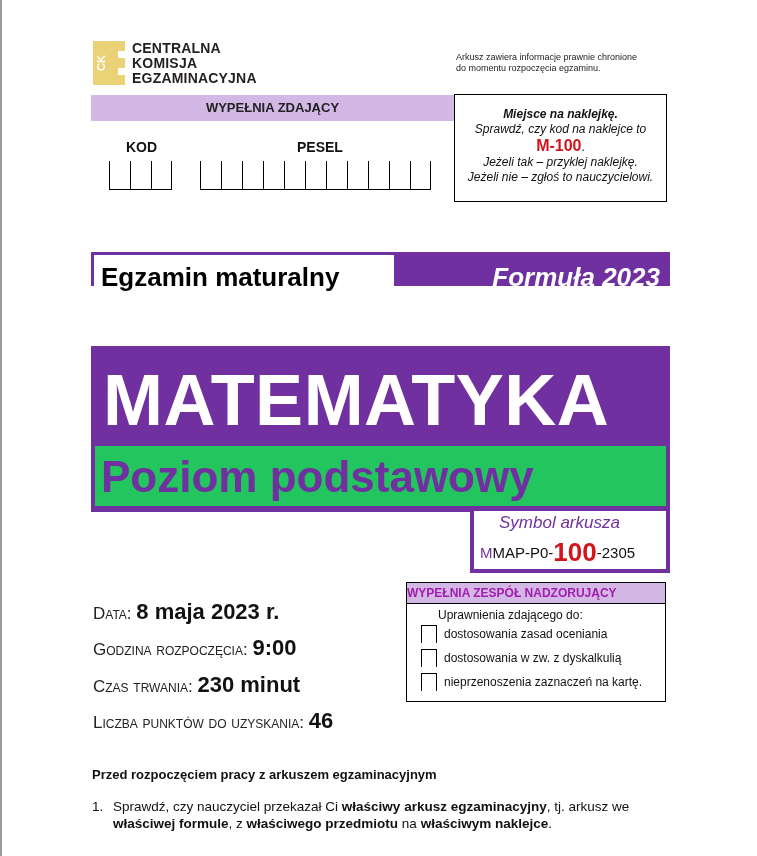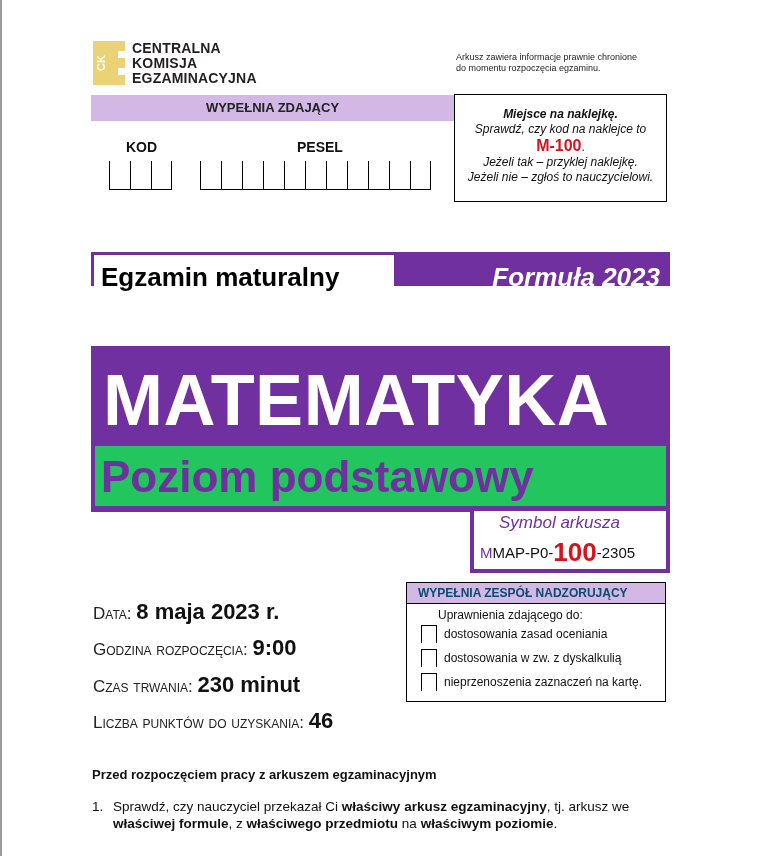--- a/index.html
+++ b/index.html
@@ -44,21 +44,21 @@
 
     .symbol-box { position: absolute; left: 470px; top: 511px; width: 200px; height: 62px; background: #7030a0; }
     .symbol-inner { position: absolute; left: 4px; top: 0; width: 192px; height: 58px; background: #fff; }
     .symbol-label { position: absolute; left: 13px; top: 2px; font-style: italic; font-size: 17px; color: #7030a0; margin-left: 12px; }
     .symbol-code { position: absolute; left: 6px; top: 26px; font-size: 15px; color: #111; white-space: nowrap; }
     .symbol-code .m { color: #7030a0; }
     .symbol-code .num { color: #d4141c; font-weight: bold; font-size: 26px; vertical-align: -3px; }
 
     
     .supervisors { position: absolute; left: 406px; top: 582px; width: 260px; height: 120px; border: 1px solid #000; box-sizing: border-box; }
-    .supervisors .head { height: 20px; background: #d3b8e6; border-bottom: 1px solid #000; font-weight: bold; font-size: 12px; line-height: 20px; padding-left: 11px; color: #0c4a6e; }
+    .supervisors .head { height: 20px; background: #d3b8e6; border-bottom: 1px solid #000; font-weight: bold; font-size: 12px; line-height: 20px; padding-left: 0; color: #a21caf; }
     .supervisors .intro { font-size: 12px; padding: 4px 0 0 6px; color: #111; margin-left: 25px; }
     .sv-row { display: flex; align-items: center; height: 24px; padding-left: 14px; font-size: 12px; color: #111; }
     .sv-check { width: 16px; height: 18px; border-left: 1px solid #000; border-top: 1px solid #000; border-right: 1px solid #000; box-sizing: border-box; margin-right: 7px; }
 
     
     .detail { position: absolute; left: 93px; font-size: 17px; color: #222; white-space: nowrap; }
     .detail .sc { font-variant: small-caps; }
     .detail .val { font-weight: bold; font-size: 22px; color: #111; }
 
     .instr-title { position: absolute; left: 92px; top: 767px; font-weight: bold; font-size: 13px; color: #111; }
@@ -170,14 +170,14 @@
   <span class="val">230 minut</span>
 </div>
 <div class="detail" style="top:708px;">
   <span class="sc">Liczba punktów do uzyskania:</span>
   <span class="val">46</span>
 </div>
 
 <div class="instr-title">Przed rozpoczęciem pracy z arkuszem egzaminacyjnym</div>
 <div class="instr-item">
   <span class="num">1.</span>
-  <span class="txt"><span>Sprawdź, czy nauczyciel przekazał Ci </span><b>właściwy arkusz egzaminacyjny</b><span>, tj. arkusz we </span><b>właściwej formule</b><span>, z </span><b>właściwego przedmiotu</b><span> na </span><b>właściwym poziomie</b><span>.</span></span>
+  <span class="txt"><span>Sprawdź, czy nauczyciel przekazał Ci </span><b>właściwy arkusz egzaminacyjny</b><span>, tj. arkusz we </span><b>właściwej formule</b><span>, z </span><b>właściwego przedmiotu</b><span> na </span><b>właściwym naklejce</b><span>.</span></span>
 </div>
 
 </body></html>

